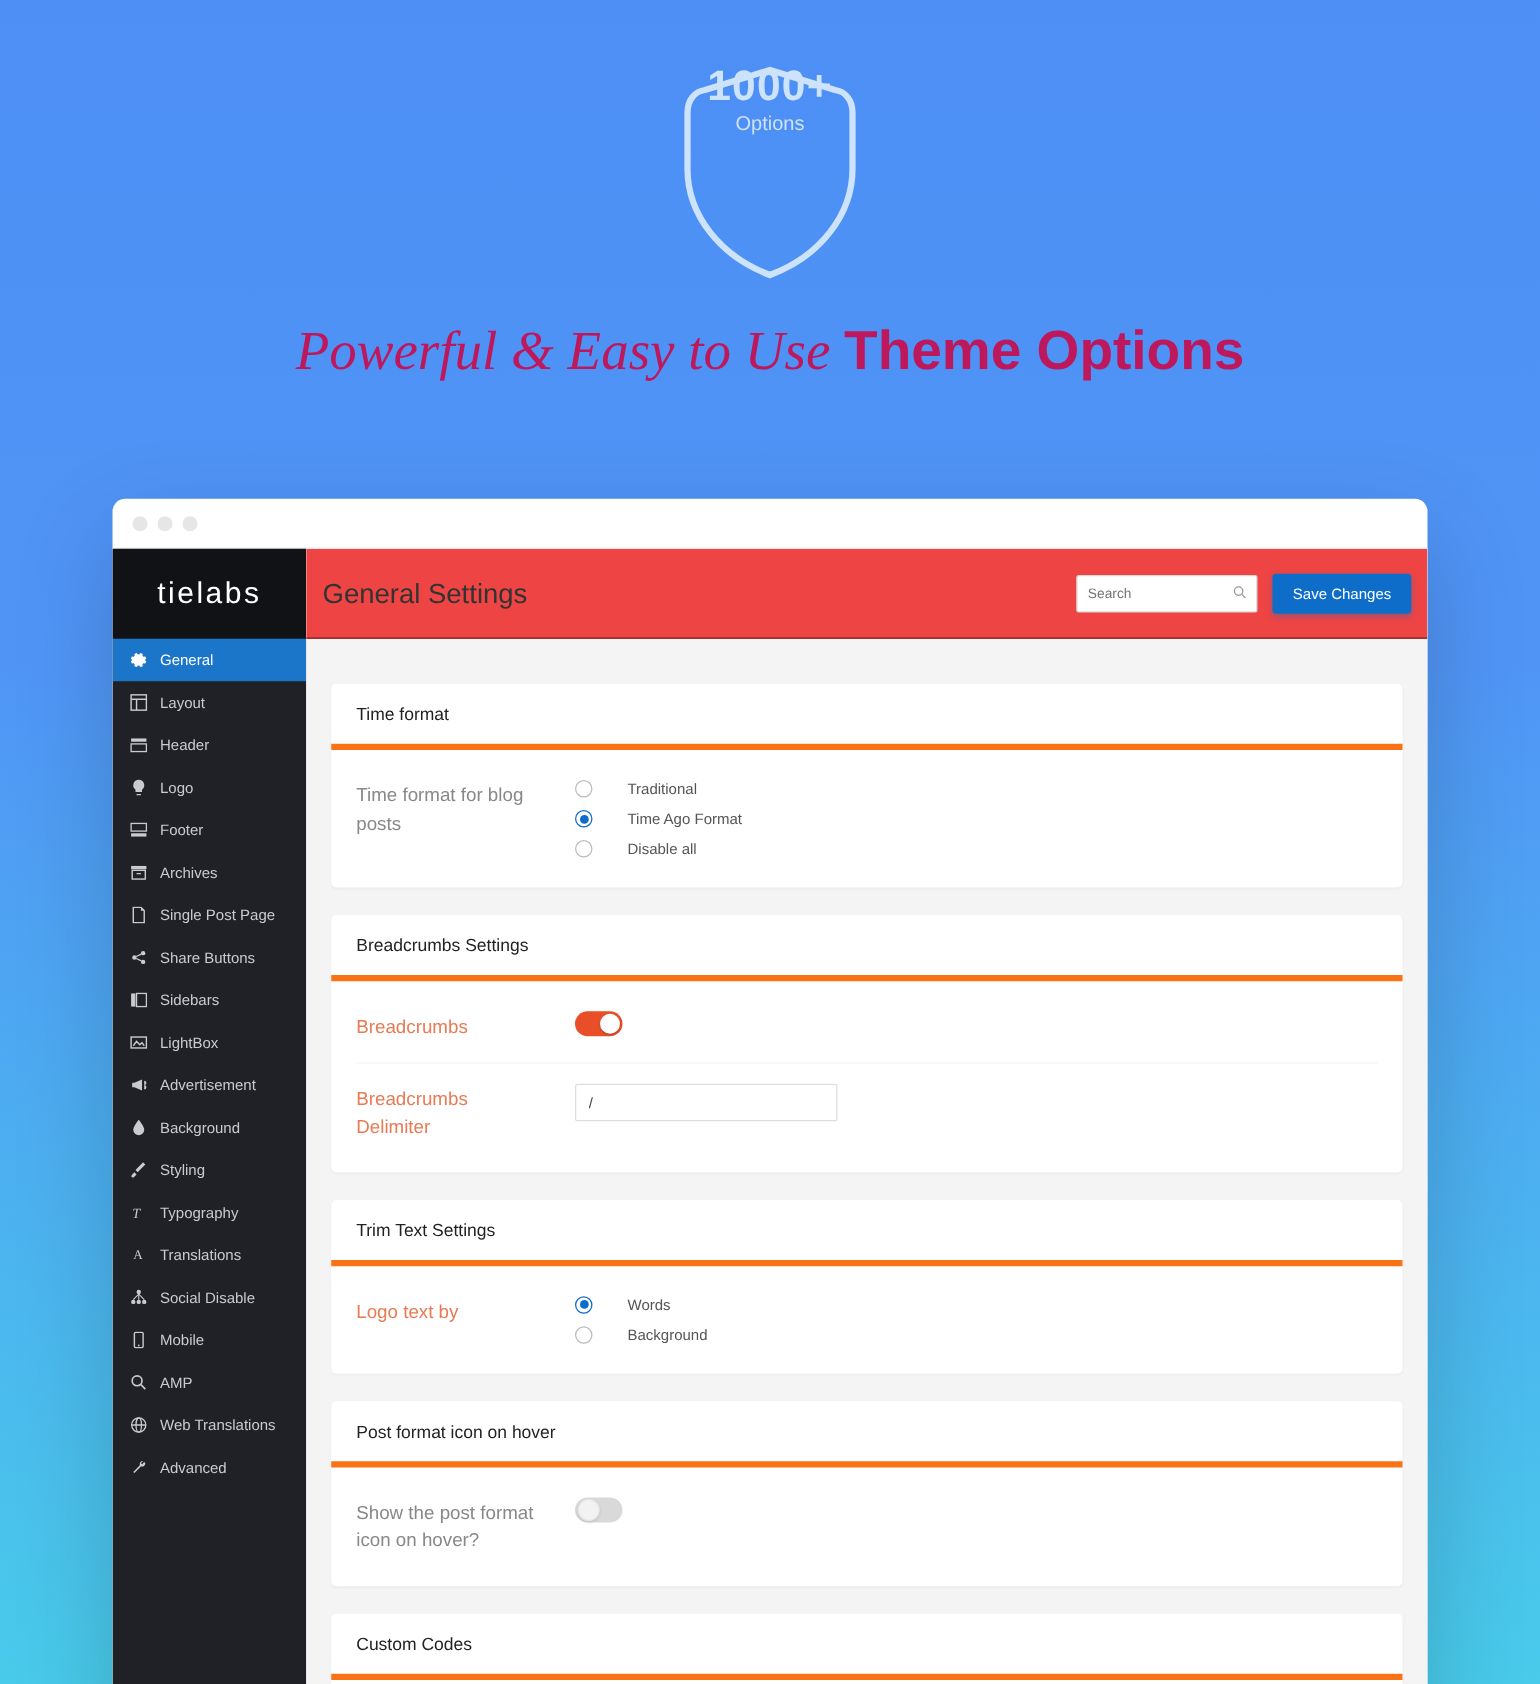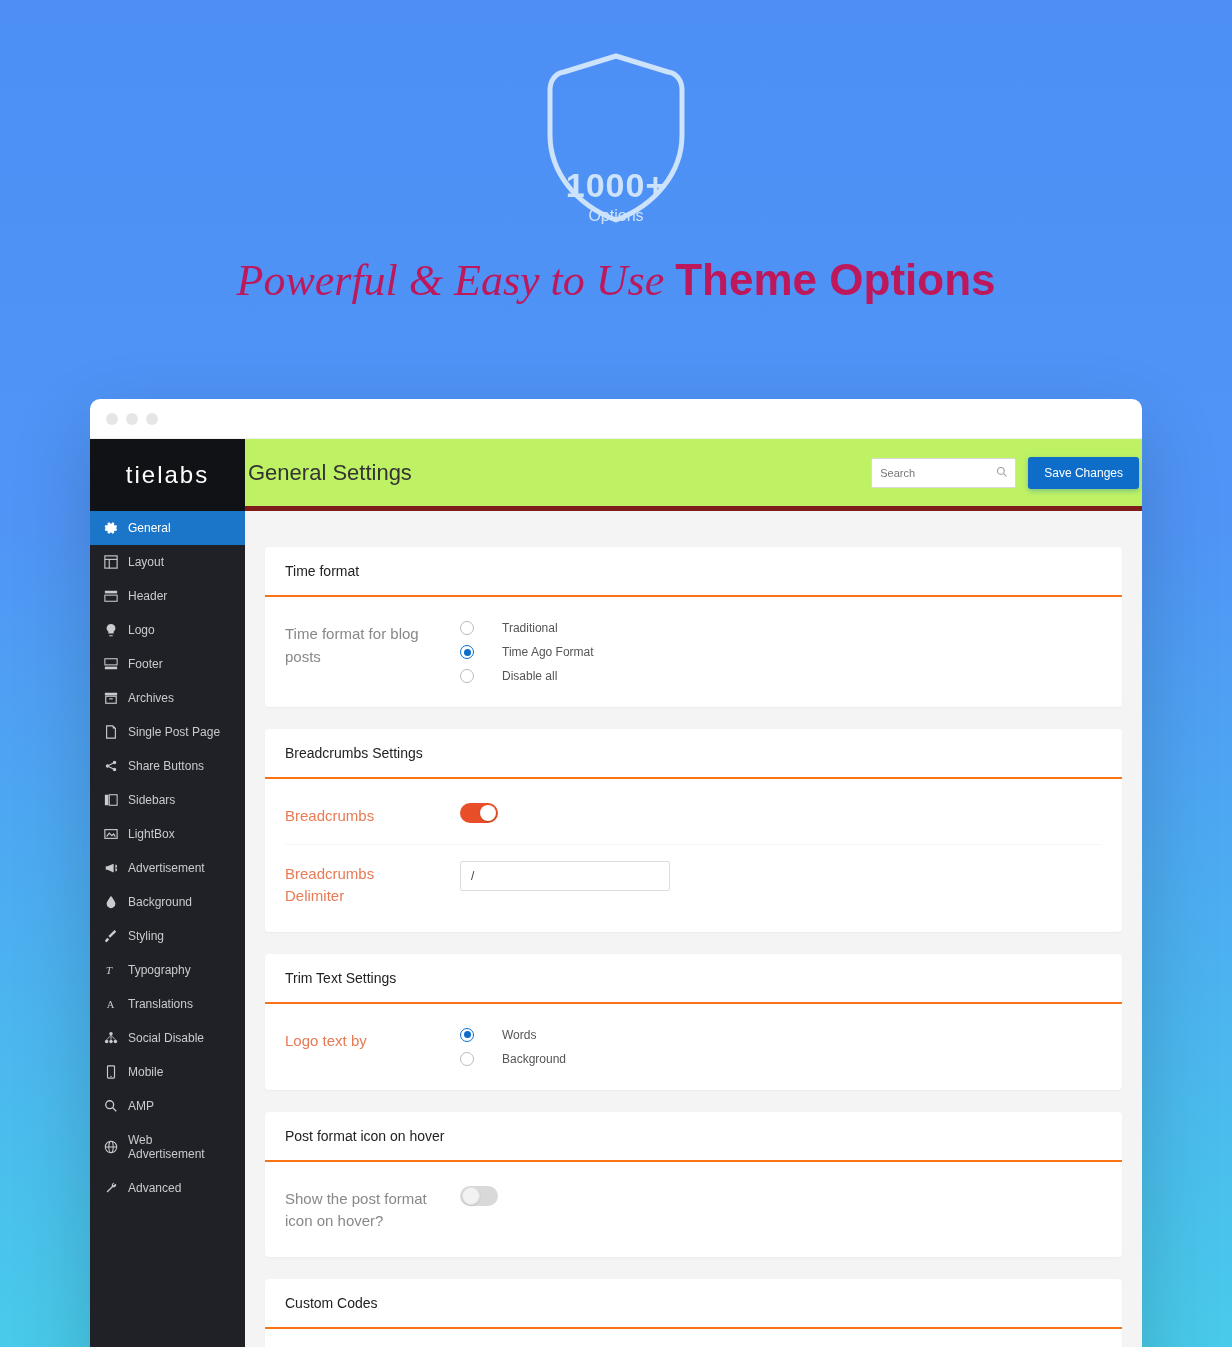--- a/index.html
+++ b/index.html
@@ -1,46 +1,46 @@
 <!DOCTYPE html>
 <html><head>
 <meta charset="utf-8">
 <style>
 *{box-sizing:border-box;margin:0;padding:0;}
 body{font-family:-apple-system,BlinkMacSystemFont,"Segoe UI",Helvetica,Arial,sans-serif;background:linear-gradient(180deg,#4d8ff5 0%,#5095f6 35%,#47d6e8 100%);min-height:1347px;width:1232px;overflow:hidden;}
 .hero{text-align:center;padding:50px 0 40px;}
-.shield{margin:0 auto 30px;width:160px;height:175px;position:relative;display:flex;align-items:center;justify-content:flex-end;flex-direction:column;}
+.shield{margin:0 auto 30px;width:160px;height:175px;position:relative;display:flex;align-items:center;justify-content:flex-start;flex-direction:column;}
 .shield svg{position:absolute;top:0;left:0;width:100%;height:100%;}
 .shield-text{position:relative;z-index:2;color:#cde2fb;}
 .shield-num{font-size:34px;font-weight:700;letter-spacing:1px;}
 .shield-sub{font-size:16px;margin-top:2px;}
 .headline{font-size:44px;color:#be185d;font-weight:300;font-style:italic;font-family:Georgia,serif;}
 .headline strong{font-weight:700;font-style:normal;font-family:-apple-system,sans-serif;}
 .browser{background:#fff;border-radius:10px;margin:53px 90px 0;box-shadow:0 30px 80px rgba(0,0,0,.18);height:1119px;overflow:hidden;}
 .browser-bar{height:40px;display:flex;align-items:center;padding:0 16px;gap:8px;border-bottom:1px solid #f0f0f0;}
 .dot{width:12px;height:12px;border-radius:50%;background:#e6e6e6;}
 .app{display:flex;height:calc(100% - 40px);}
 .sidebar{width:155px;background:#1f2126;flex-shrink:0;overflow:hidden;}
 .logo-area{background:#111216;height:72px;display:flex;align-items:center;justify-content:center;}
 .logo{color:#fff;font-size:24px;font-weight:300;letter-spacing:2px;font-family:Arial,sans-serif;}
 .nav{list-style:none;}
 .nav li{display:flex;align-items:center;gap:10px;padding:10px 14px;color:#c9cbce;font-size:12px;cursor:pointer;}
 .nav li.active{background:#1b76c9;color:#fff;}
 .nav .ico{width:14px;height:14px;flex-shrink:0;display:flex;align-items:center;justify-content:center;font-size:12px;}
 .nav .ico svg{width:14px;height:14px;fill:currentColor;}
 .content{flex:1;background:#f4f4f4;overflow:hidden;}
-.topbar{background:#bef264;height:72px;display:flex;align-items:center;padding:0 3px;gap:12px;border-bottom:5px solid #7f1d1d;}
+.topbar{background:#ef4444;height:72px;display:flex;align-items:center;padding:0 13px;gap:12px;border-bottom:1px solid #7f1d1d;}
 .page-title{font-size:22px;font-weight:400;color:#333;flex:1;}
 .search-wrap{position:relative;width:145px;}
 .search-wrap input{width:100%;height:30px;border:1px solid #d9d9d9;border-radius:2px;padding:0 26px 0 8px;font-size:11px;color:#888;}
 .search-wrap .sicon{position:absolute;right:8px;top:8px;color:#999;font-size:12px;}
 .save-btn{background:#0d6dc9;color:#fff;border:none;border-radius:3px;height:32px;padding:0 16px;font-size:12px;cursor:pointer;box-shadow:0 2px 5px rgba(13,109,201,.35);}
 .panel{background:#fff;margin:36px 20px 22px;border-radius:4px;box-shadow:0 1px 2px rgba(0,0,0,.04);}
 .panel + .panel{margin-top:22px;}
-.panel-title{font-size:14px;font-weight:500;color:#222;padding:16px 20px;border-bottom:2px solid #f97316;}
+.panel-title{font-size:14px;font-weight:500;color:#222;padding:16px 20px;border-bottom:5px solid #f97316;}
 .panel-body{padding:16px 20px;}
 .row{display:flex;gap:30px;padding:8px 0;}
 .row + .row{border-top:1px solid #f6f6f6;margin-top:8px;padding-top:16px;}
 .row-label{width:145px;flex-shrink:0;font-size:15px;color:#e87a54;line-height:1.5;padding-top:2px;}
 .row-label.muted{color:#888;}
 .row-control{flex:1;}
 .radio-group{display:flex;flex-direction:column;gap:10px;}
 .radio-opt{display:flex;align-items:center;gap:28px;font-size:12px;color:#555;cursor:pointer;}
 .radio{width:14px;height:14px;border:1.5px solid #bbb;border-radius:50%;display:flex;align-items:center;justify-content:center;}
 .radio.on{border-color:#0d6dc9;}
@@ -249,21 +249,21 @@
             <span>AMP</span>
           </li>
           <li>
             <span class="ico">
               <svg viewBox="0 0 16 16">
                 <circle cx="8" cy="8" r="6.5" fill="none" stroke="currentColor" stroke-width="1.2"></circle>
                 <ellipse cx="8" cy="8" rx="2.5" ry="6.5" fill="none" stroke="currentColor" stroke-width="1.2"></ellipse>
                 <line x1="1.5" y1="8" x2="14.5" y2="8" stroke="currentColor" stroke-width="1.2"></line>
               </svg>
             </span>
-            <span>Web Advertisement</span>
+            <span>Web Translations</span>
           </li>
           <li>
             <span class="ico">
               <svg viewBox="0 0 16 16">
                 <path d="M14 4a3 3 0 01-4 3L4 13l-1-1 6-6a3 3 0 013-4l-2 2 1 1 2-2a3 3 0 011 1z"></path>
               </svg>
             </span>
             <span>Advanced</span>
           </li>
         </ul>

